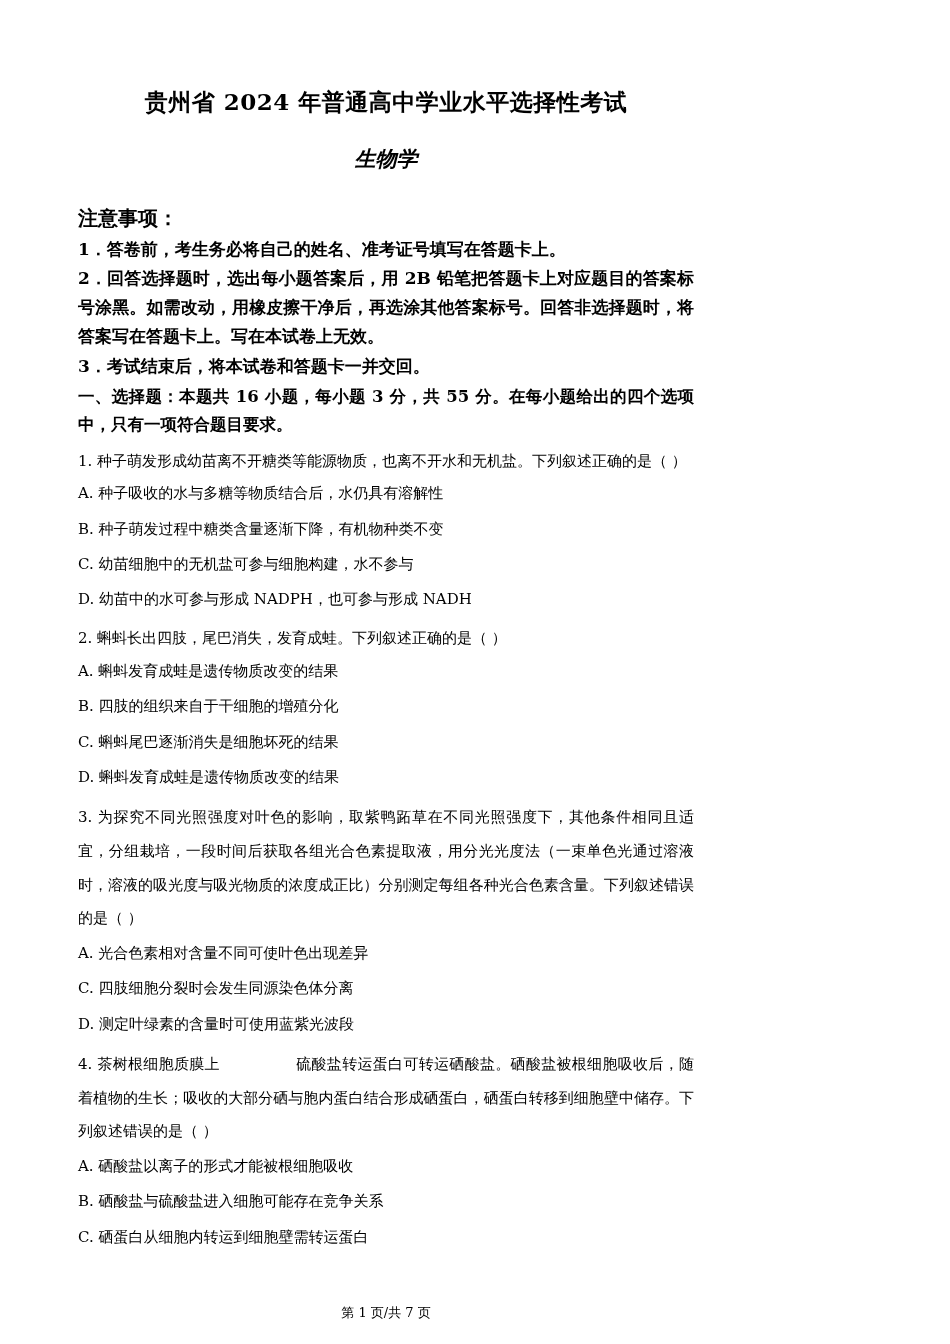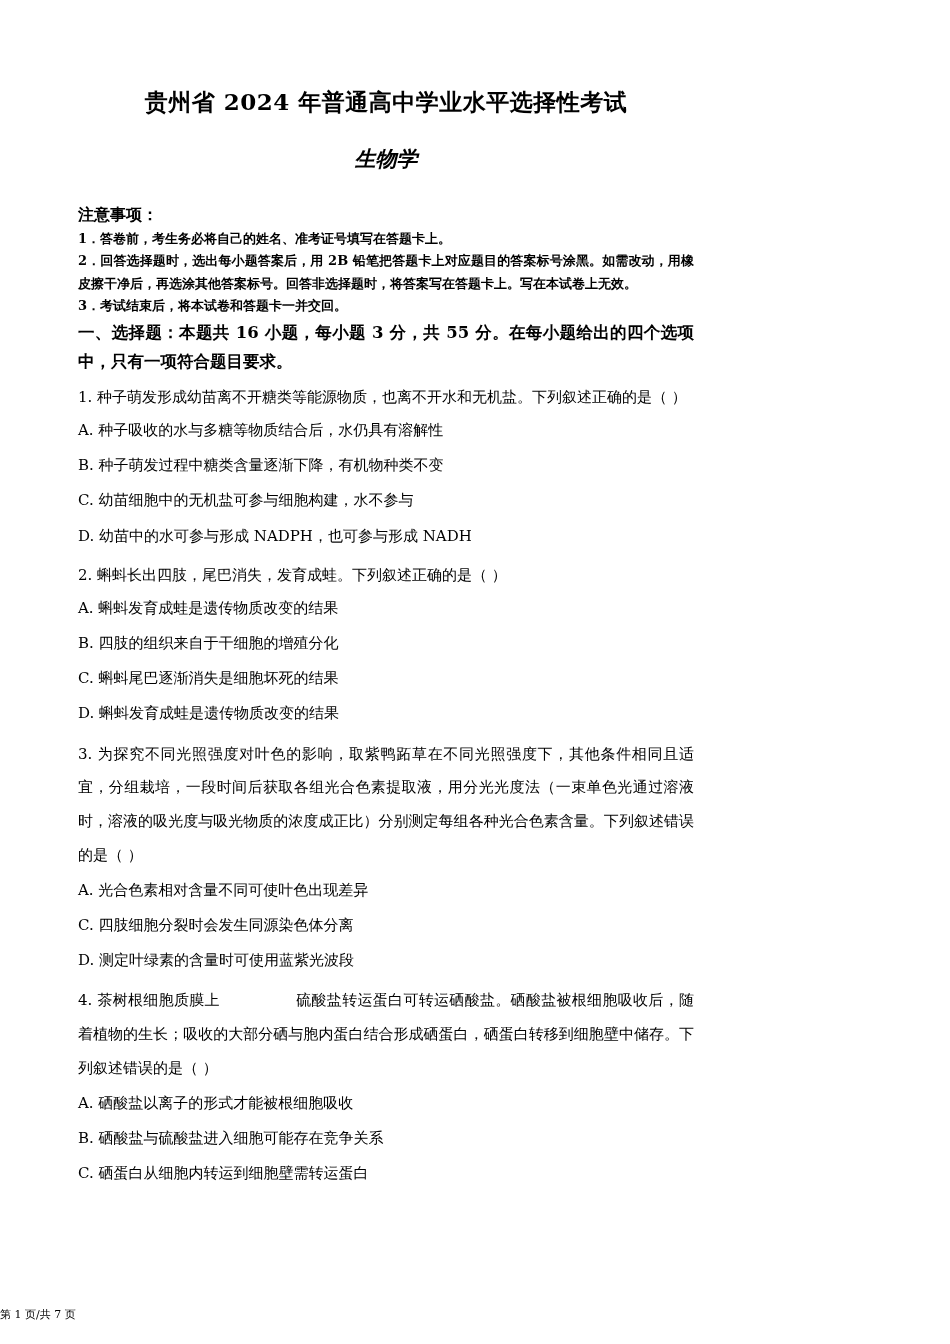--- a/index.html
+++ b/index.html
@@ -34,27 +34,27 @@
   .doc-subtitle {
     text-align: center;
     font-size: 21px;
     font-weight: bold;
     margin-top: 26px;
     margin-bottom: 0;
     line-height: 1.4;
     font-style: italic;
   }
   .notice-heading {
-    font-size: 16px;
+    font-size: 20px;
     font-weight: bold;
     margin-top: 28px;
     line-height: 1.65;
   }
   .notice-item {
-    font-size: 13px;
+    font-size: 17px;
     font-weight: bold;
     line-height: 1.72;
     text-align: justify;
     text-justify: inter-ideograph;
   }
   .section-heading {
     font-size: 16.5px;
     font-weight: bold;
     line-height: 1.72;
     text-align: justify;
@@ -81,22 +81,22 @@
   }
   .gap-indent {
     display: inline-block;
     width: 76px;
   }
   .footer {
     position: absolute;
     left: 0;
     right: 0;
     bottom: 22px;
-    text-align: left;
-    font-size: 11px;
+    text-align: center;
+    font-size: 13px;
     font-family: "DejaVu Serif", "Liberation Serif", serif;
     color: #000;
   }
 </style>
 </head>
 <body>
 
 <div class="page">
 
   <h1 class="doc-title">贵州省 2024 年普通高中学业水平选择性考试</h1>

